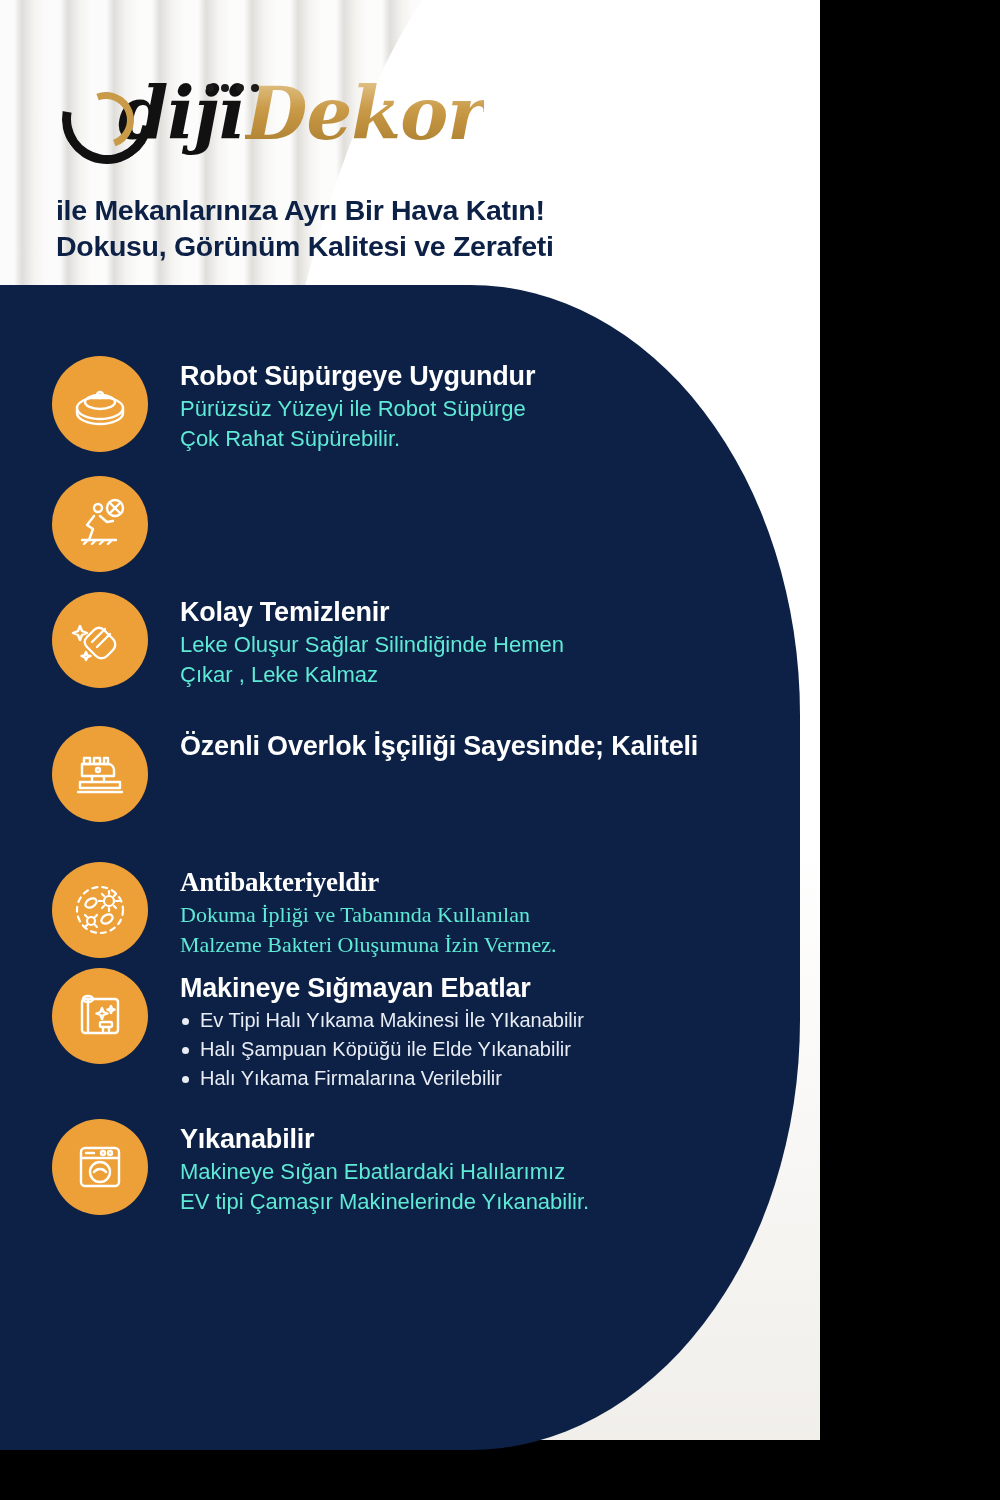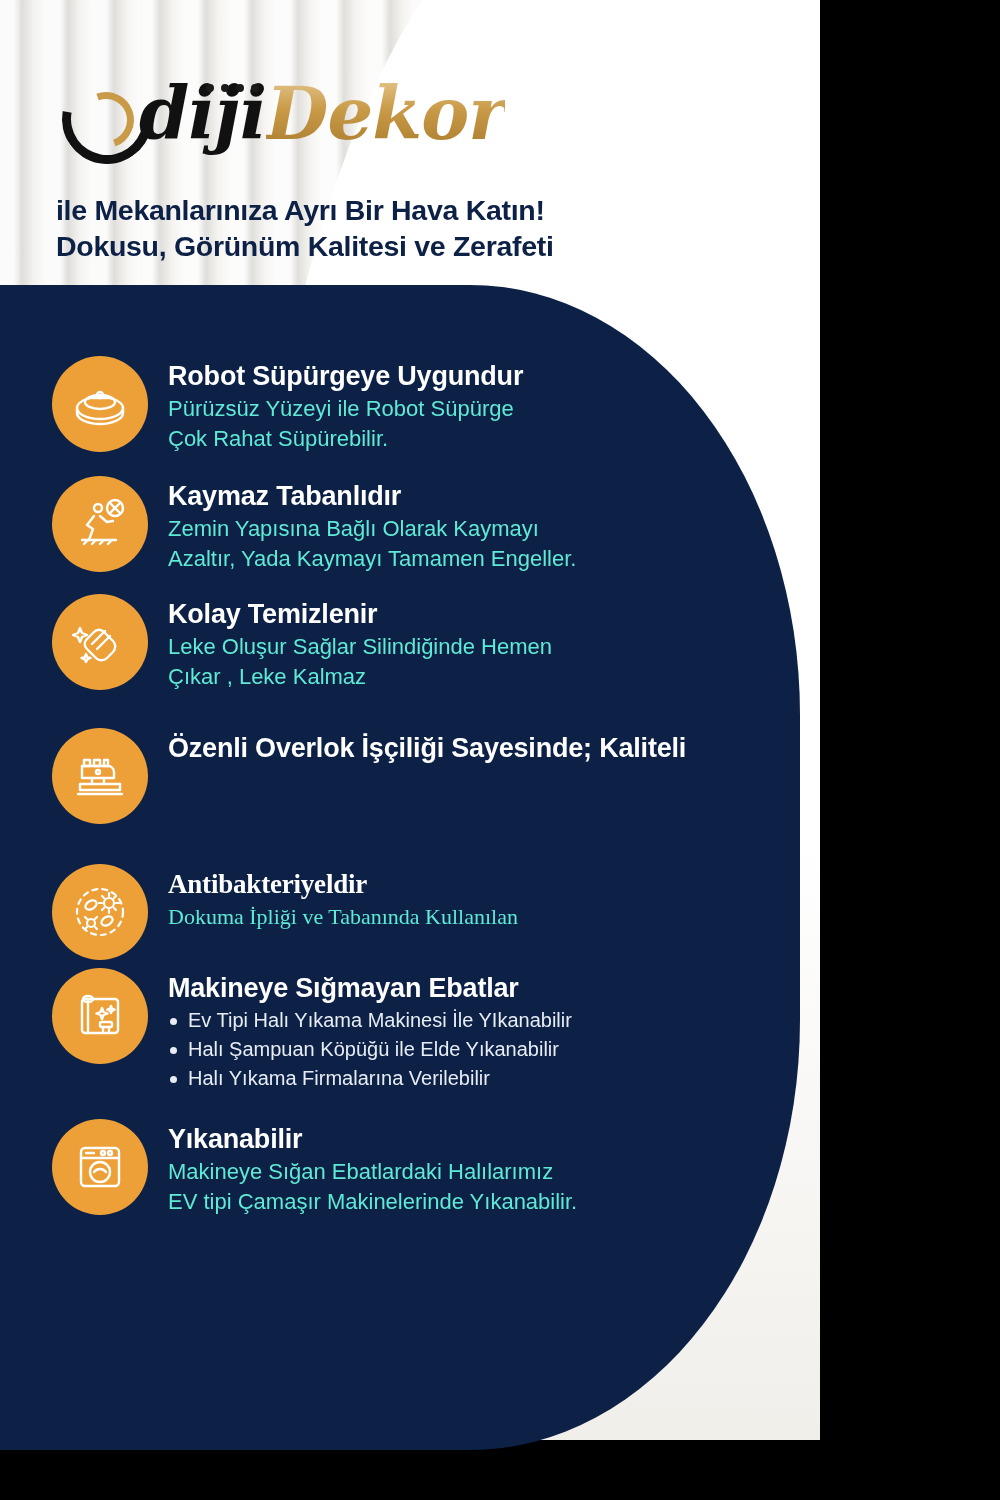--- a/index.html
+++ b/index.html
@@ -145,21 +145,21 @@
     left: -60px; top: 285px;
     width: 860px; height: 1165px;
     background: #0d2147;
     border-radius: 0 330px 330px 0 / 0 430px 430px 0;
   }
 
   
   .logo {
     position: absolute;
     left: 56px; top: 62px;
-    width: 470px; height: 110px; text-align: center;
+    width: 470px; height: 110px;
   }
   .logo .logo-text {
     font-family: "DejaVu Serif", serif;
     font-size: 72px;
     font-weight: 700;
     letter-spacing: -1px;
     line-height: 104px;
     white-space: nowrap;
   }
   .logo .dij {
@@ -215,21 +215,21 @@
 
   
   .features {
     position: absolute;
     left: 52px; top: 352px;
     width: 720px;
   }
   .feature {
     display: flex;
     align-items: flex-start;
-    gap: 20px;
+    gap: 32px;
     margin-bottom: 22px;
   }
   .feature .badge {
     flex: 0 0 auto;
     width: 96px; height: 96px;
     border-radius: 50%;
     background: #eda038;
     display: flex; align-items: center; justify-content: center;
     margin-top: 4px;
   }
@@ -350,25 +350,20 @@
         <svg width="60" height="60" viewBox="0 0 60 60" fill="none" stroke="#ffffff" stroke-width="2.4" stroke-linecap="round" stroke-linejoin="round">
           <circle cx="28" cy="14" r="4"></circle>
           <path d="M24 22l-7 9 6 4-4 11"></path>
           <path d="M30 22l7 6 6-1"></path>
           <path d="M12 46h34"></path>
           <path d="M14 50l4-4M22 50l4-4M30 50l4-4M38 50l4-4"></path>
           <circle cx="45" cy="14" r="8"></circle>
           <path d="M40 9l10 10M50 9L40 19"></path>
         </svg>
       </div>
-      <div class="txt">
-        <div class="f-title">Kaymaz Tabanlıdır</div>
-        <div class="f-line">Zemin Yapısına Bağlı Olarak Kaymayı</div>
-        <div class="f-line">Azaltır, Yada Kaymayı Tamamen Engeller.</div>
-      </div>
     </div>
 
     <div class="feature r3">
       <div class="badge">
         <svg width="60" height="60" viewBox="0 0 60 60" fill="none" stroke="#ffffff" stroke-width="2.4" stroke-linecap="round" stroke-linejoin="round">
           <path d="M24 20c3-3 7-3 10 0l9 9c3 3 3 8 0 11l-6 6c-3 3-8 3-11 0l-9-9c-3-3-3-7 0-10z"></path>
           <path d="M22 32l13-13M27 37l13-13"></path>
           <path d="M10 16l2 5 5 2-5 2-2 5-2-5-5-2 5-2z"></path>
           <path d="M16 42l1.3 3.3L20.5 46l-3.2 1.3L16 50l-1.3-2.7L11.5 46l3.2-0.7z"></path>
         </svg>
@@ -404,20 +399,21 @@
           <ellipse cx="38" cy="40" rx="6" ry="4" transform="rotate(-30 38 40)"></ellipse>
           <circle cx="40" cy="22" r="5"></circle>
           <path d="M40 15v-3M40 29v3M33 22h-3M47 22h3M35 17l-2-2M45 27l2 2M45 17l2-2M35 27l-2 2"></path>
           <circle cx="22" cy="42" r="4"></circle>
           <path d="M18 38l-2-2M26 46l2 2M26 38l2-2M18 46l-2 2"></path>
         </svg>
       </div>
       <div class="txt">
         <div class="f-title">Antibakteriyeldir</div>
         <div class="f-line">Dokuma İpliği ve Tabanında Kullanılan</div>
+        <div class="f-line">Malzeme Bakteri Oluşumuna  İzin Vermez.</div>
       </div>
     </div>
 
     <div class="feature r7">
       <div class="badge">
         <svg width="60" height="60" viewBox="0 0 60 60" fill="none" stroke="#ffffff" stroke-width="2.4" stroke-linecap="round" stroke-linejoin="round">
           <rect x="12" y="13" width="36" height="34" rx="3"></rect>
           <path d="M18 13v34"></path>
           <ellipse cx="18" cy="13" rx="5" ry="3"></ellipse>
           <path d="M32 22l1.5 4 4 1.5-4 1.5L32 33l-1.5-4-4-1.5 4-1.5z"></path>

